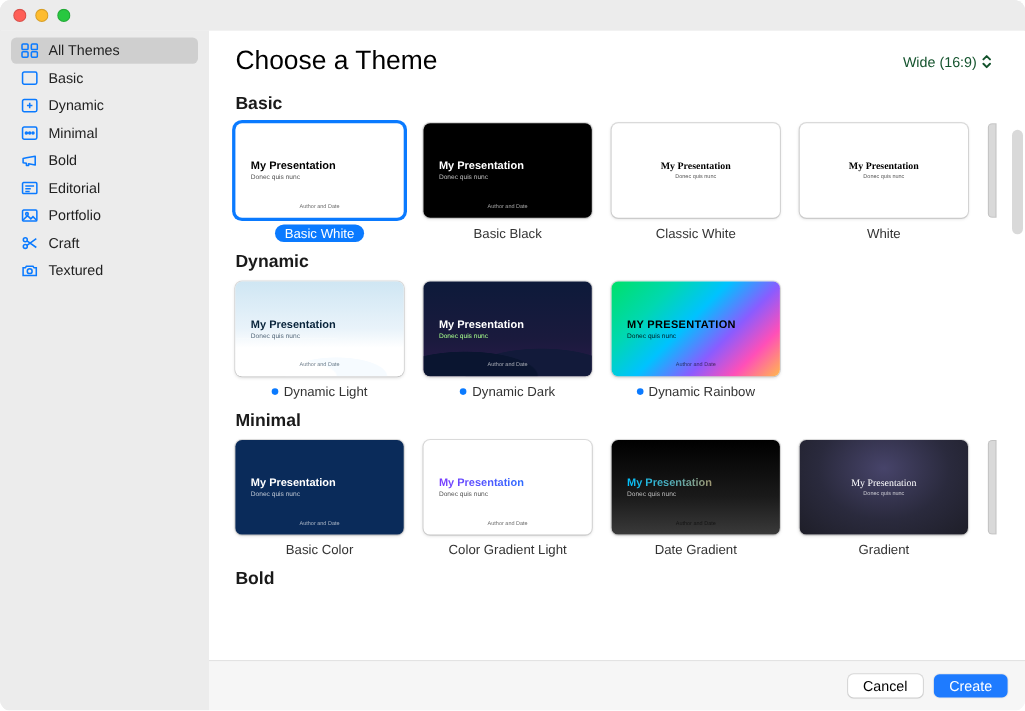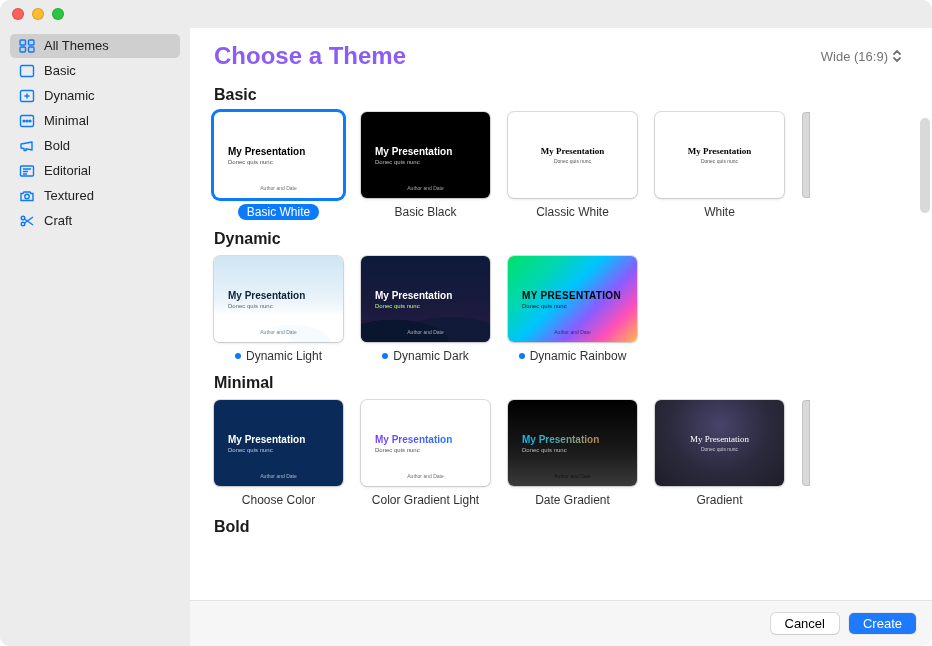--- a/index.html
+++ b/index.html
@@ -62,24 +62,24 @@
   flex-direction: column;
   min-width: 0;
   background: #fff;
 }
 .header {
   display: flex;
   align-items: center;
   justify-content: space-between;
   padding: 14px 24px 6px 24px;
 }
-.header h1 { font-size: 24px; font-weight: 700; color: #8b5cf6; }
+.header h1 { font-size: 24px; font-weight: 400; color: #000000; }
 .aspect {
   display: flex; align-items: center; gap: 4px;
-  color: #737373; font-size: 13px; font-weight: 500;
+  color: #14532d; font-size: 13px; font-weight: 500;
   cursor: default;
   padding: 3px 6px;
   border-radius: 5px;
 }
 .aspect svg { width: 10px; height: 14px; }
 .scroll {
   flex: 1; overflow-y: auto; overflow-x: hidden;
   padding: 0 0 10px 24px;
 }
 .section-title {
@@ -98,21 +98,21 @@
   bottom: 24px;
   width: 25px;
   background: linear-gradient(to right, rgba(255,255,255,0), #fff);
   pointer-events: none;
 }
 .theme {
   display: flex; flex-direction: column; align-items: center; gap: 6px;
   cursor: default;
 }
 .thumb {
-  width: 129px; height: 86px;
+  width: 153px; height: 86px;
   border-radius: 6px;
   box-shadow: 0 0 0 1px rgba(0,0,0,0.12), 0 1px 3px rgba(0,0,0,0.15);
   background: #fff;
   display: flex; flex-direction: column; justify-content: center;
   padding: 0 14px;
   position: relative;
   overflow: hidden;
 }
 .theme.selected .thumb { box-shadow: 0 0 0 3px #0a7aff; }
 .thumb .ttl { font-size: 10px; font-weight: 700; }
@@ -248,35 +248,45 @@
             <svg viewBox="0 0 16 14" fill="none" stroke="currentColor" stroke-width="1.4">
               <rect x="1.5" y="2" width="13" height="10" rx="1"></rect>
               <path d="M4 5h8M4 7.5h5M4 10h4"></path>
             </svg>
           </span>
           <span>Editorial</span>
         </div>
         <div class="sidebar-item">
           <span class="sidebar-icon">
             <svg viewBox="0 0 16 14" fill="none" stroke="currentColor" stroke-width="1.4">
-              <path d="M2 4.5h2l1-1.5h6l1 1.5h2v7H2z"></path>
-              <circle cx="8" cy="7.5" r="2.2"></circle>
-            </svg>
-          </span>
-          <span>Textured</span>
+              <rect x="1.5" y="2" width="13" height="10" rx="1"></rect>
+              <circle cx="5.5" cy="5.5" r="1.2"></circle>
+              <path d="M2 11l4-4 3 3 2-2 3 3"></path>
+            </svg>
+          </span>
+          <span>Portfolio</span>
         </div>
         <div class="sidebar-item">
           <span class="sidebar-icon">
             <svg viewBox="0 0 16 14" fill="none" stroke="currentColor" stroke-width="1.4">
               <circle cx="4" cy="4" r="1.8"></circle>
               <circle cx="4" cy="10" r="1.8"></circle>
               <path d="M5.5 5 L14 11M5.5 9 L14 3"></path>
             </svg>
           </span>
           <span>Craft</span>
+        </div>
+        <div class="sidebar-item">
+          <span class="sidebar-icon">
+            <svg viewBox="0 0 16 14" fill="none" stroke="currentColor" stroke-width="1.4">
+              <path d="M2 4.5h2l1-1.5h6l1 1.5h2v7H2z"></path>
+              <circle cx="8" cy="7.5" r="2.2"></circle>
+            </svg>
+          </span>
+          <span>Textured</span>
         </div>
       </div>
 
     <div class="main">
       <div class="header">
         <h1>Choose a Theme</h1>
         <div class="aspect">
           <span>Wide (16:9)</span>
           <svg viewBox="0 0 10 14" fill="none" stroke="currentColor" stroke-width="1.8" stroke-linecap="round" stroke-linejoin="round">
               <path d="M2 5 L5 2 L8 5"></path>
@@ -368,21 +378,21 @@
           </div>
           <div class="section-title">Minimal</div>
           <div class="row">
             <div class="theme">
               <div class="thumb t-basic-color">
                 <div class="ttl">My Presentation</div>
                 <div class="sub">Donec quis nunc</div>
                 <div class="auth">Author and Date</div>
               </div>
               <div class="tlabel">
-                <span>Choose Color</span>
+                <span>Basic Color</span>
               </div>
             </div>
             <div class="theme">
               <div class="thumb t-grad-light">
                 <div class="ttl">My Presentation</div>
                 <div class="sub">Donec quis nunc</div>
                 <div class="auth">Author and Date</div>
               </div>
               <div class="tlabel">
                 <span>Color Gradient Light</span>

